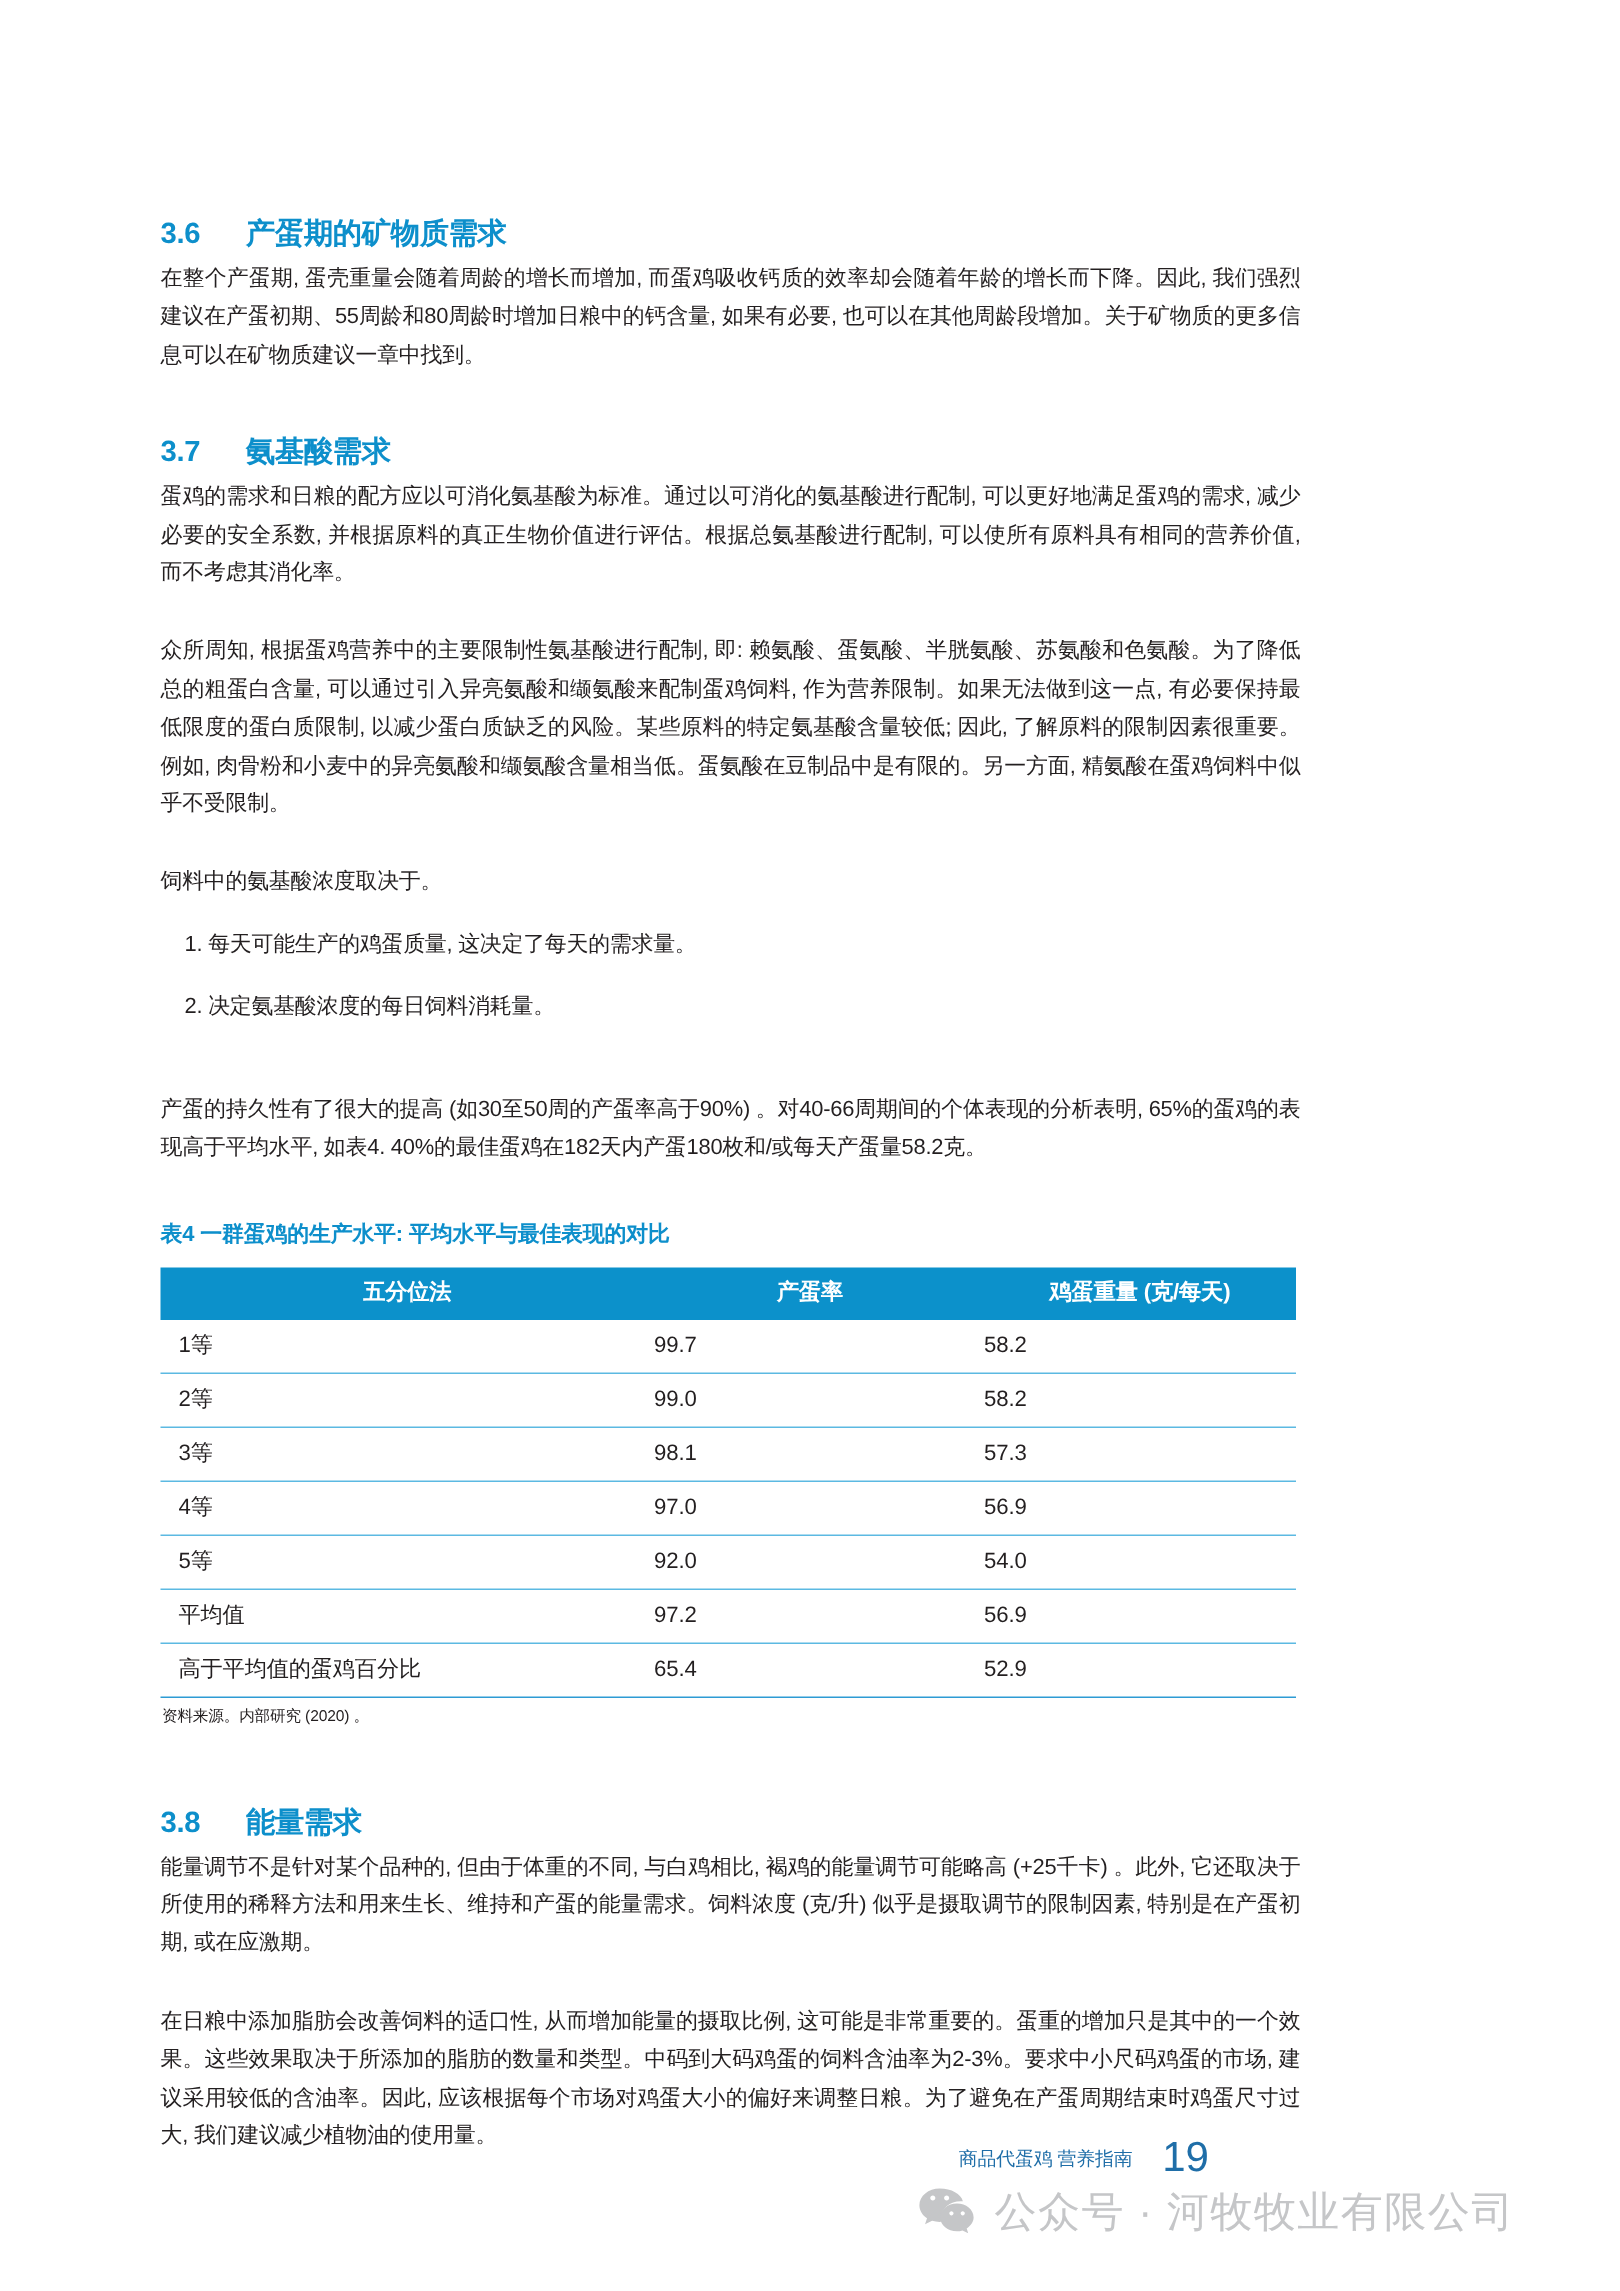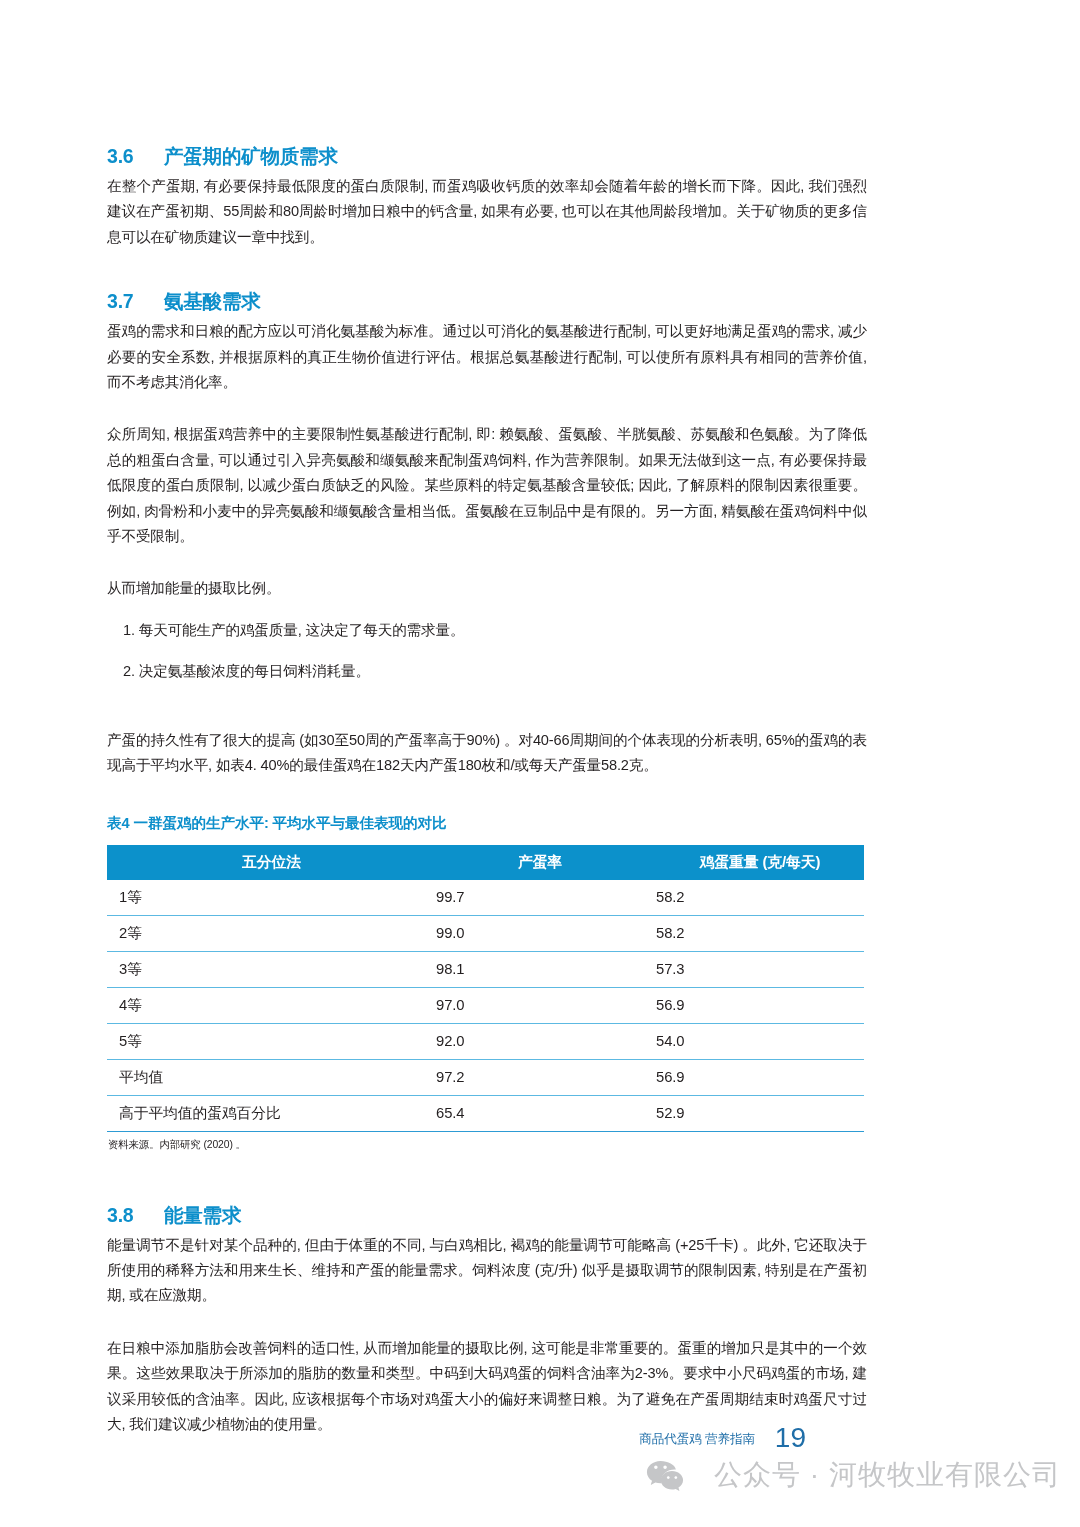--- a/index.html
+++ b/index.html
@@ -138,25 +138,24 @@
     top: -4px;
     color: #1f6ea8;
     font-size: 28px;
     font-weight: normal;
     line-height: 28px;
   }
 
   
   .watermark {
     position: absolute;
-    left: 646px;
+    left: 612px;
     top: 1457px;
     display: flex;
-    align-items: center;
-    gap: 30px;
+    gap: 13px;
     opacity: 1;
   }
   .wechat-icon {
     width: 38px;
     height: 32px;
     flex: 0 0 38px;
   }
   .watermark-text {
     color: #c5c6c8;
     font-size: 28px;
@@ -169,37 +168,37 @@
 <body>
 
 <div class="page">
 
   <div class="content">
 
     <div class="sec-heading">
       <span class="sec-num">3.6</span>
       <span class="sec-title">产蛋期的矿物质需求</span>
     </div>
-    <p class="para">在整个产蛋期, 有必要保持最低限度的蛋白质限制, 而蛋鸡吸收钙质的效率却会随着年龄的增长而下降。因此, 我们强烈建议在产蛋初期、55周龄和80周龄时增加日粮中的钙含量, 如果有必要, 也可以在其他周龄段增加。关于矿物质的更多信息可以在矿物质建议一章中找到。</p>
+    <p class="para">在整个产蛋期, 蛋壳重量会随着周龄的增长而增加, 而蛋鸡吸收钙质的效率却会随着年龄的增长而下降。因此, 我们强烈建议在产蛋初期、55周龄和80周龄时增加日粮中的钙含量, 如果有必要, 也可以在其他周龄段增加。关于矿物质的更多信息可以在矿物质建议一章中找到。</p>
 
     <div class="gap-xl"></div>
 
     <div class="sec-heading">
       <span class="sec-num">3.7</span>
       <span class="sec-title">氨基酸需求</span>
     </div>
     <p class="para">蛋鸡的需求和日粮的配方应以可消化氨基酸为标准。通过以可消化的氨基酸进行配制, 可以更好地满足蛋鸡的需求, 减少必要的安全系数, 并根据原料的真正生物价值进行评估。根据总氨基酸进行配制, 可以使所有原料具有相同的营养价值, 而不考虑其消化率。</p>
 
     <div class="gap-md"></div>
 
     <p class="para">众所周知, 根据蛋鸡营养中的主要限制性氨基酸进行配制, 即: 赖氨酸、蛋氨酸、半胱氨酸、苏氨酸和色氨酸。为了降低总的粗蛋白含量, 可以通过引入异亮氨酸和缬氨酸来配制蛋鸡饲料, 作为营养限制。如果无法做到这一点, 有必要保持最低限度的蛋白质限制, 以减少蛋白质缺乏的风险。某些原料的特定氨基酸含量较低; 因此, 了解原料的限制因素很重要。例如, 肉骨粉和小麦中的异亮氨酸和缬氨酸含量相当低。蛋氨酸在豆制品中是有限的。另一方面, 精氨酸在蛋鸡饲料中似乎不受限制。</p>
 
     <div class="gap-md"></div>
 
-    <p class="para nojust">从而增加能量的摄取比例。</p>
+    <p class="para nojust">饲料中的氨基酸浓度取决于。</p>
     <p class="list-line">1. 每天可能生产的鸡蛋质量, 这决定了每天的需求量。</p>
     <p class="list-line">2. 决定氨基酸浓度的每日饲料消耗量。</p>
 
     <div class="gap-md"></div>
 
     <p class="para">产蛋的持久性有了很大的提高 (如30至50周的产蛋率高于90%) 。对40-66周期间的个体表现的分析表明, 65%的蛋鸡的表现高于平均水平, 如表4. 40%的最佳蛋鸡在182天内产蛋180枚和/或每天产蛋量58.2克。</p>
 
     <div class="gap-lg"></div>
 
     <div class="table-caption">表4 一群蛋鸡的生产水平: 平均水平与最佳表现的对比</div>

